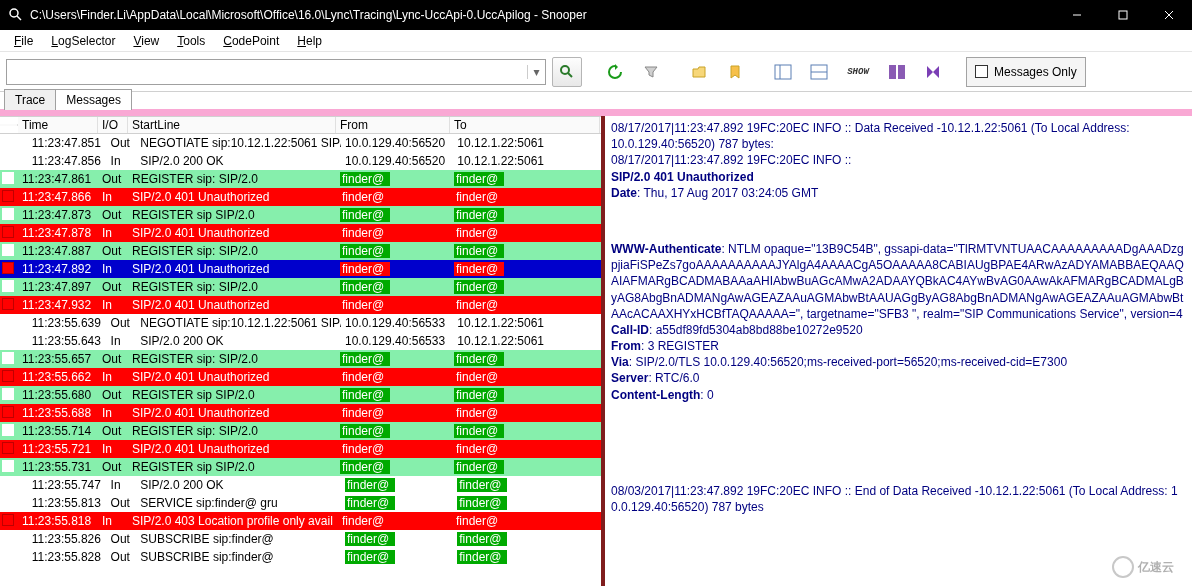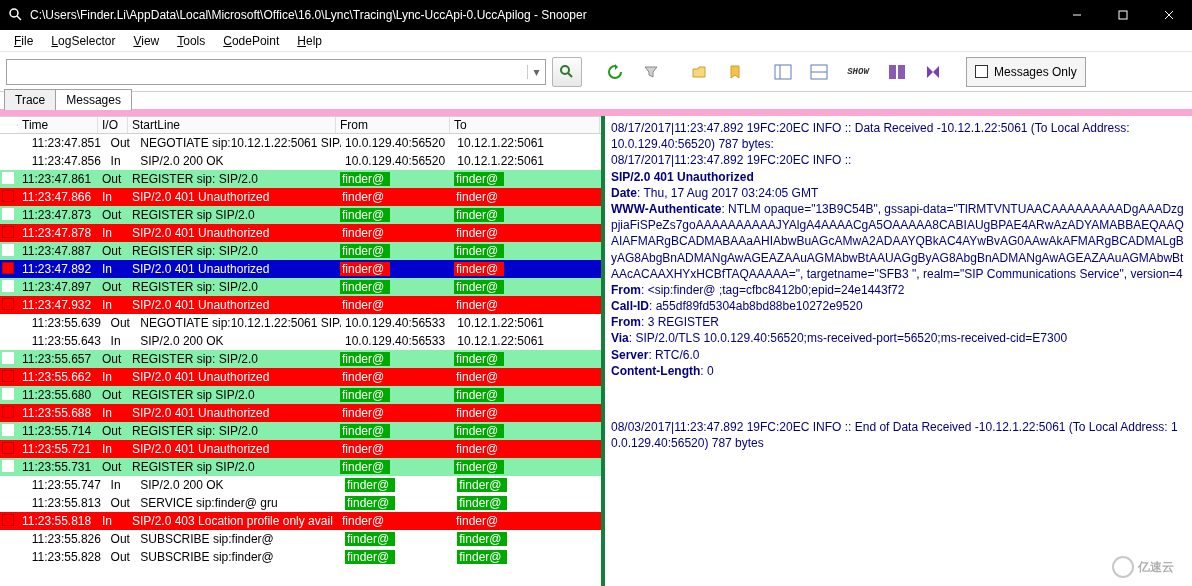--- a/index.html
+++ b/index.html
@@ -27,21 +27,21 @@
   .mo-box{height:30px;border:1px solid #a3a3a3;background:#f5f5f5;display:flex;align-items:center;padding:0 8px;gap:6px;}
   .mo-box .chk{width:13px;height:13px;border:1px solid #333;background:#fff;}
 
   
   .tabs { height: 24px; display:flex; align-items:flex-end; padding-left:4px; border-bottom:7px solid #f9a8d4;}
   .tab { padding:3px 10px; border:1px solid #a0a0a0; border-bottom:none; background:#f0f0f0; margin-right:-1px; position:relative; top:1px;}
   .tab.active{background:#fff; z-index:2;}
 
   
   .content { flex:1; display:flex; overflow:hidden; }
-  .left { width: 605px; display:flex; flex-direction:column; border-right:4px solid #15803d; overflow:hidden;}
+  .left { width: 605px; display:flex; flex-direction:column; border-right:4px solid #7f1d1d; overflow:hidden;}
   .right { flex:1; padding:4px 6px; overflow:hidden; color:#000080; line-height:1.35; font-size:12px;}
 
   
   .tbl { flex:1; overflow:hidden; }
   .thead, .trow { display:flex; align-items:center; height:18px; }
   .thead { background:#fff; border-top:1px solid #d0d0d0; border-bottom:1px solid #d0d0d0; font-weight:400;}
   .thead .cell{border-right:1px solid #e0e0e0; padding:1px 4px; background:#fafafa;}
   .cell { overflow:hidden; white-space:nowrap; padding:0 4px;}
   .c-mark{width:18px;padding:0 2px;}
   .c-time{width:80px;}
@@ -59,21 +59,21 @@
   .row-red{background:#ff0000;color:#fff;}
   .row-blue{background:#0000cc;color:#fff;}
 
   .pill-green{background:#00aa00;color:#fff;padding:0 2px;display:inline-block;min-width:50px;}
   .pill-red{background:#ff0000;color:#fff;padding:0 2px;display:inline-block;min-width:50px;}
 
   
   .right b{color:#000080;font-weight:bold;}
   .right .k{font-weight:bold;}
   .right .plain{color:#000080;}
-  .right .wrap{word-break:break-all;white-space:normal;}
+  .right .wrap{word-break:break-all;white-space:normal;margin-top:40px;}
 
   .watermark{position:fixed;right:18px;bottom:8px;color:#b0b0b0;font-size:16px;font-weight:bold;pointer-events:none;}
   .watermark .dot{width:22px;height:22px;border:2px solid #c8c8c8;border-radius:50%;display:inline-block;vertical-align:middle;margin-right:4px;position:relative;}
 </style>
 </head>
 <body>
 
 <div class="titlebar">
   <span class="icon-app">
     <svg width="14" height="14" viewBox="0 0 14 14">
@@ -387,21 +387,20 @@
         </div>
     </div>
   </div>
 
   <div class="right">
     <div class="plain">08/17/2017|11:23:47.892 19FC:20EC INFO  :: Data Received -10.12.1.22:5061 (To Local Address: 10.0.129.40:56520) 787 bytes:</div>
     <div class="plain">08/17/2017|11:23:47.892 19FC:20EC INFO  ::</div>
     <div><b>SIP/2.0 401 Unauthorized</b></div>
     <div><span class="k">Date</span><span>: Thu, 17 Aug 2017 03:24:05 GMT</span></div>
     <div class="wrap"><span class="k">WWW-Authenticate</span><span>: NTLM opaque="13B9C54B", gssapi-data="TlRMTVNTUAACAAAAAAAAADgAAADzgpjiaFiSPeZs7goAAAAAAAAAAJYAlgA4AAAACgA5OAAAAA8CABIAUgBPAE4ARwAzADYAMABBAEQAAQAIAFMARgBCADMABAAaAHIAbwBuAGcAMwA2ADAAYQBkAC4AYwBvAG0AAwAkAFMARgBCADMALgByAG8AbgBnADMANgAwAGEAZAAuAGMAbwBtAAUAGgByAG8AbgBnADMANgAwAGEAZAAuAGMAbwBtAAcACAAXHYxHCBfTAQAAAAA=", targetname="SFB3                    ", realm="SIP Communications Service", version=4</span></div>
-    <div><span class="k">From</span><span>: &lt;sip:finder@                          ;tag=cfbc8412b0;epid=24e1443f72</span></div>
     <div><span class="k">Call-ID</span><span>: a55df89fd5304ab8bd88be10272e9520</span></div>
     <div><span class="k">From</span><span>: 3 REGISTER</span></div>
     <div><span class="k">Via</span><span>: SIP/2.0/TLS 10.0.129.40:56520;ms-received-port=56520;ms-received-cid=E7300</span></div>
     <div><span class="k">Server</span><span>: RTC/6.0</span></div>
     <div><span class="k">Content-Length</span><span>: 0</span></div>
     <div style="height:40px"></div>
     <div class="plain wrap">08/03/2017|11:23:47.892 19FC:20EC INFO  :: End of Data Received -10.12.1.22:5061 (To Local Address: 10.0.129.40:56520) 787 bytes</div>
   </div>
 </div>
 

